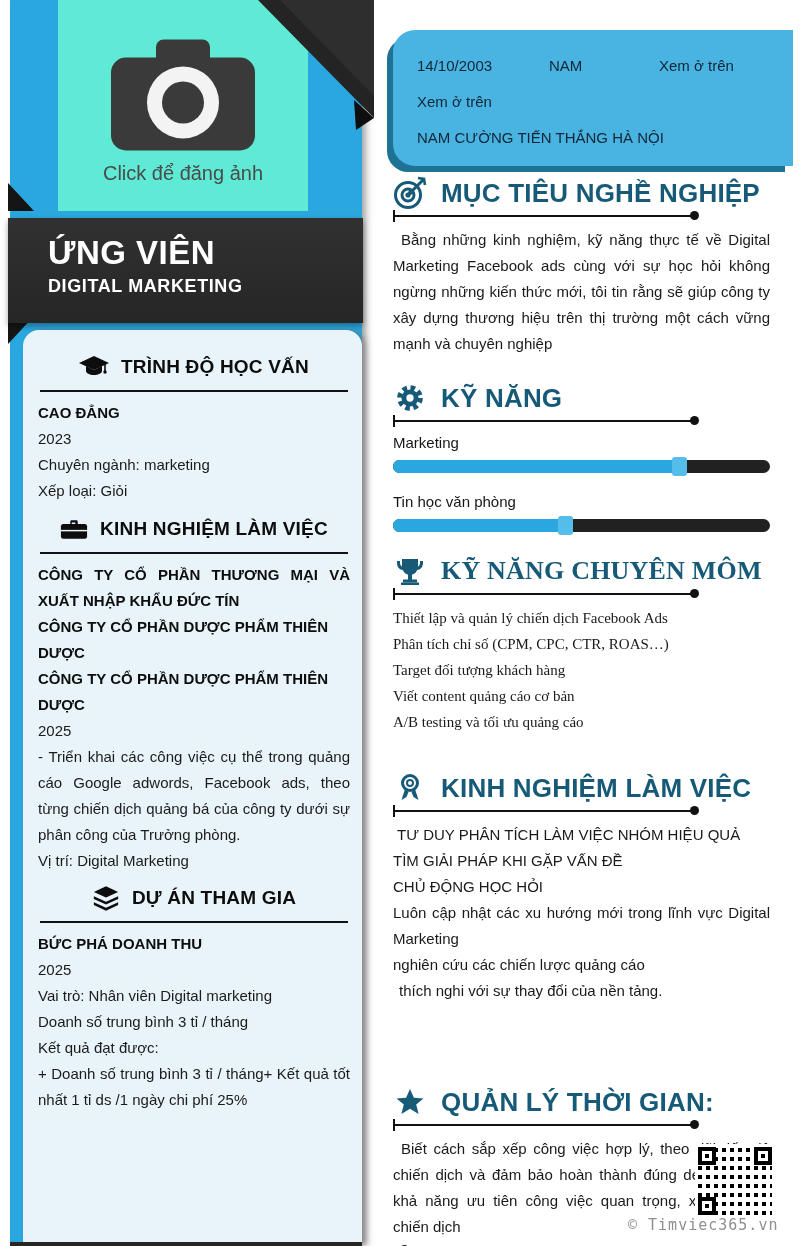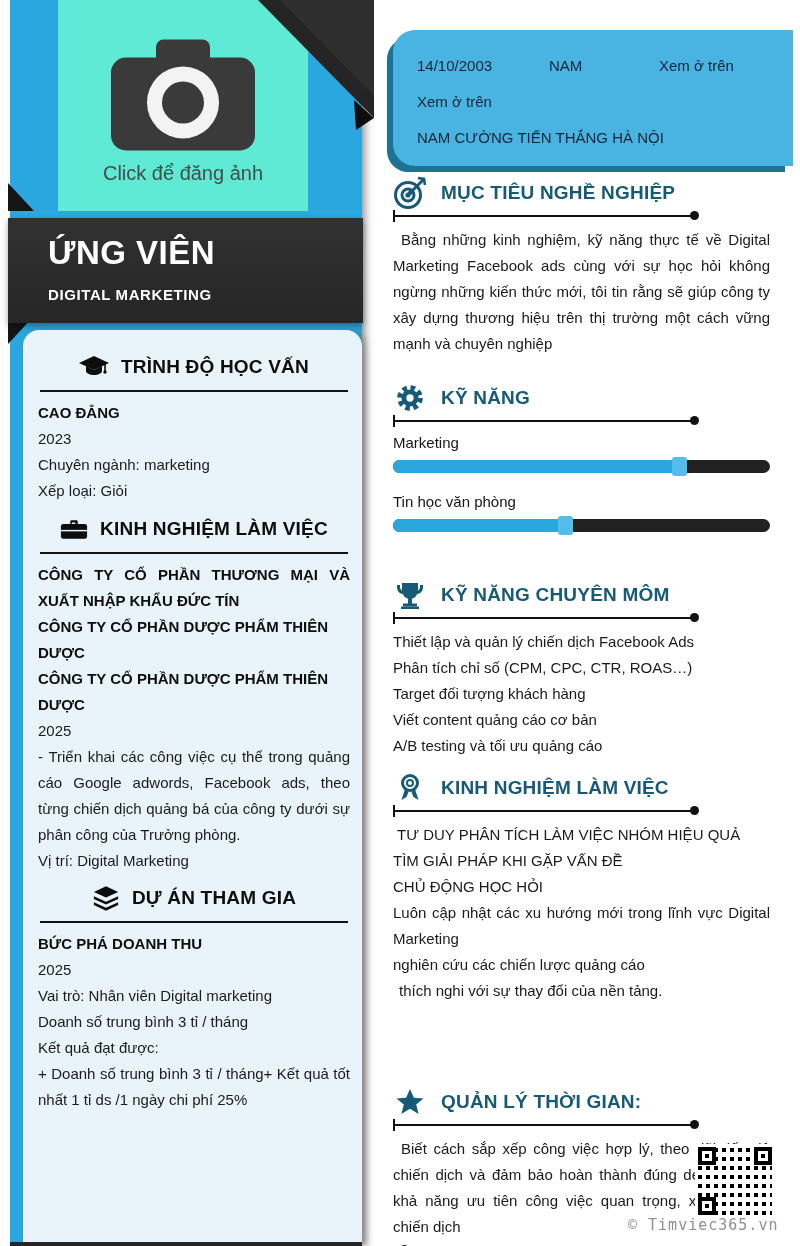--- a/index.html
+++ b/index.html
@@ -15,21 +15,21 @@
                display:flex; flex-direction:column; align-items:center; cursor:pointer; }
   .cam { margin-top:36px; }
   .photo-caption { margin-top:8px; font-size:20px; color:#4b4b4b; }
   .ribbon { left:250px; top:0; width:124px; height:140px; }
 
   .banner { left:8px; top:218px; width:355px; height:105px;
             background:linear-gradient(180deg,#313131,#262626);
             color:#fff; padding:16px 0 0 40px;
             box-shadow:0 3px 6px rgba(0,0,0,.35); }
   .banner h1 { margin:0; font-size:33px; font-weight:700; letter-spacing:.5px; }
-  .banner h3 { margin:14px 0 0 0; font-size:15px; font-weight:700; letter-spacing:.6px; }
+  .banner h3 { margin:4px 0 0 0; font-size:18px; font-weight:700; letter-spacing:.6px; }
   .fold-top { left:8px; top:183px; width:0; height:0;
               border-bottom:28px solid #151515; border-right:26px solid transparent; }
   .fold-bottom { left:8px; top:316px; width:0; height:0;
               border-top:28px solid #151515; border-right:26px solid transparent; }
 
   .panel { left:23px; top:330px; width:339px; height:916px; background:#e9f4fa;
            border-radius:16px 16px 0 0; box-shadow:5px 0 6px -1px rgba(100,100,100,.5); }
   .panel-inner { padding:20px 12px 0 15px; }
   .lsec-head { display:flex; justify-content:center; align-items:center; gap:12px;
                height:34px; color:#0d0d0d; }
@@ -43,21 +43,21 @@
 
   
   .hbox { left:393px; top:30px; width:400px; height:136px; background:#49b3e2;
           border-radius:22px 0 0 22px; box-shadow:-7px 7px 0 -1px #1e7294;
           padding-top:17px; color:#122636; font-size:15px; }
   .hrow { display:flex; padding-left:24px; height:36px; align-items:center; }
   .hrow .c1 { width:132px; } .hrow .c2 { width:110px; }
 
   .rsec { position:absolute; left:393px; width:377px; }
   .sec-head { display:flex; align-items:center; gap:14px; height:36px; }
-  .sec-head h2 { margin:0; font-size:19px; font-weight:700; color:#175a77; letter-spacing:.2px; }
+  .sec-head h2 { margin:0; font-size:26px; font-weight:700; color:#175a77; letter-spacing:.2px; }
   .icon32 { width:34px; height:34px; display:flex; align-items:center; justify-content:center; }
   .rule { position:relative; height:2px; background:#111; width:302px; margin-top:4px; }
   .rule::before { content:''; position:absolute; left:0; top:-5px; width:2px; height:12px; background:#111; }
   .rule::after  { content:''; position:absolute; right:-4px; top:-4px; width:9px; height:9px;
                   border-radius:50%; background:#111; }
   .rbody { margin-top:10px; font-size:15px; line-height:26px; color:#1a1a1a; }
   .indent { text-indent:8px; }
 
   .skill-label { margin-top:12px; font-size:15px; color:#161616; }
   .bar { position:relative; margin-top:9px; width:377px; height:13px;
@@ -223,21 +223,21 @@
       </div>
     </div>
     <div class="skill-label" style="margin-top:20px;">Tin học văn phòng</div>
     <div class="bar">
       <div class="fill" style="width: 46%;">
         <div class="handle"></div>
       </div>
     </div>
   </div>
 
-  <div class="rsec" style="top:577px;">
+  <div class="rsec" style="top:553px;font-family:Liberation Serif, serif;">
     <div class="sec-head">
       <span class="icon32">
         <svg width="30" height="30" viewBox="0 0 30 30" fill="#175a77">
           <path d="M7 3h16v7c0 5-3.5 9-8 9s-8-4-8-9z"></path>
           <path d="M7 5H2v2c0 4 2.5 7 6 7l1-2.2C6 10.6 5 8.5 5 7V5zM23 5h5v2c0 4-2.5 7-6 7l-1-2.2C24 10.6 25 8.5 25 7V5z"></path>
           <rect x="13" y="18" width="4" height="6"></rect>
           <rect x="8" y="23.5" width="14" height="3"></rect>
           <rect x="6" y="26.5" width="18" height="2.5"></rect>
         </svg>
       </span>

